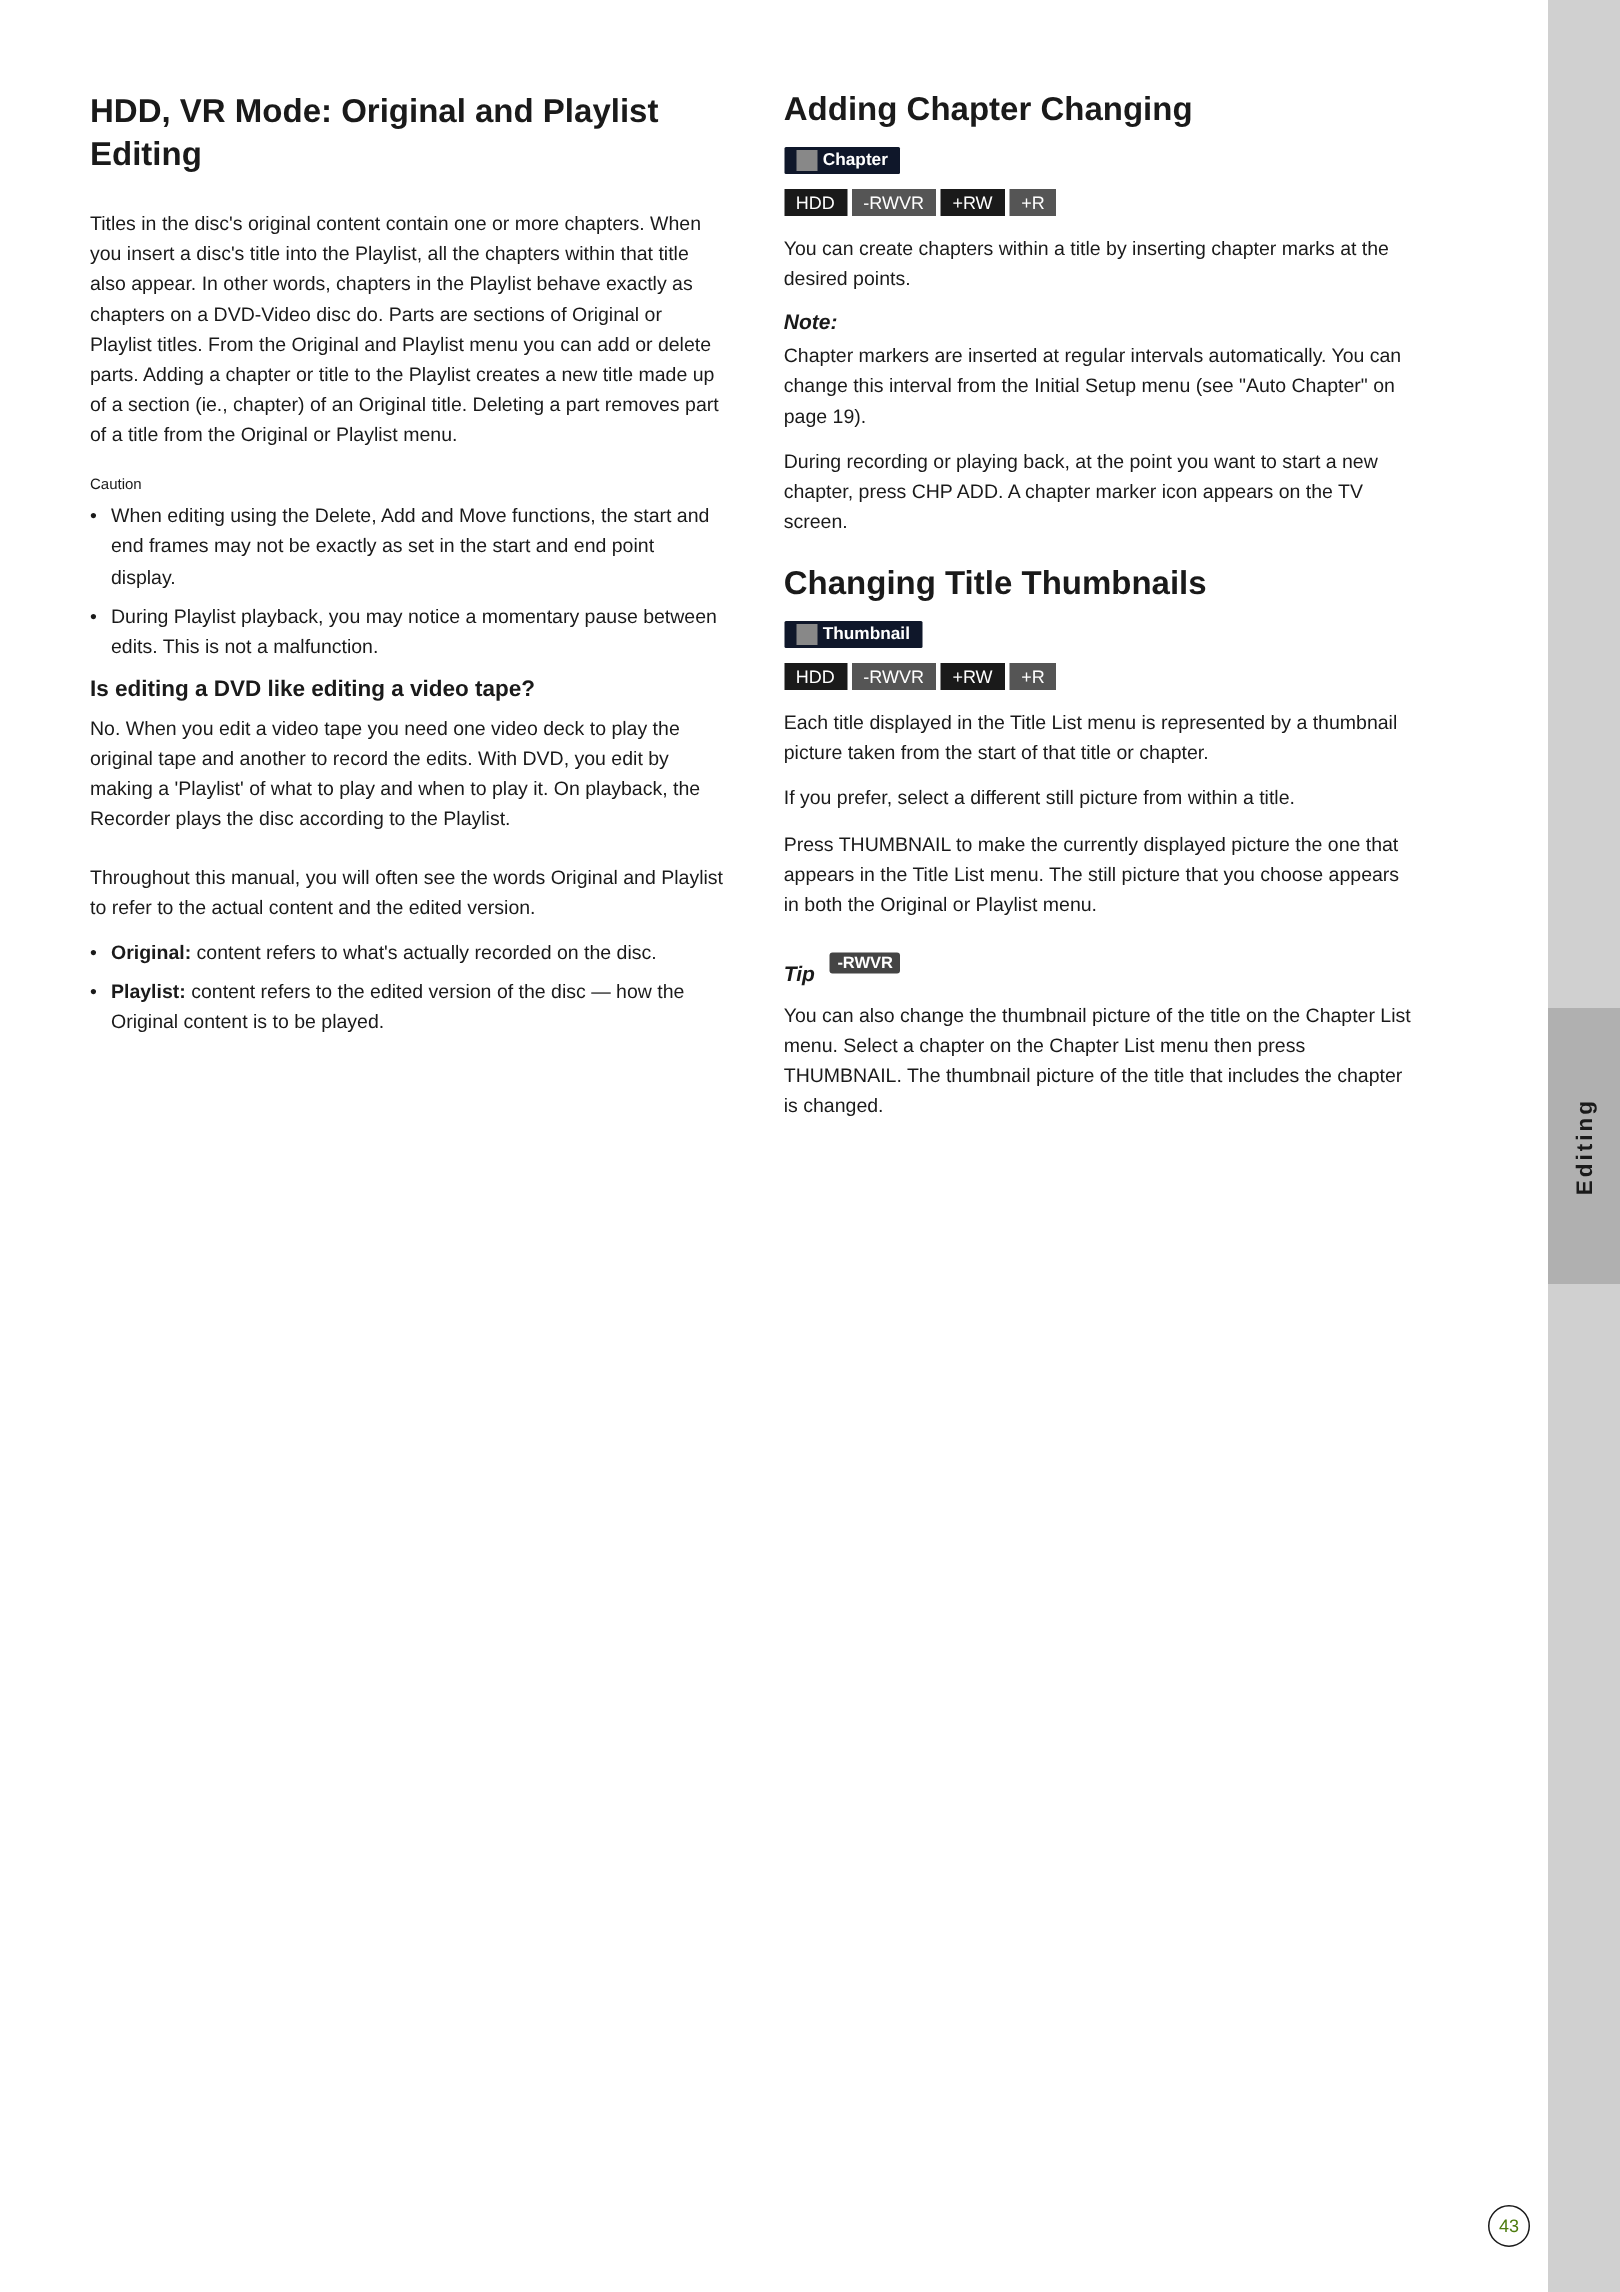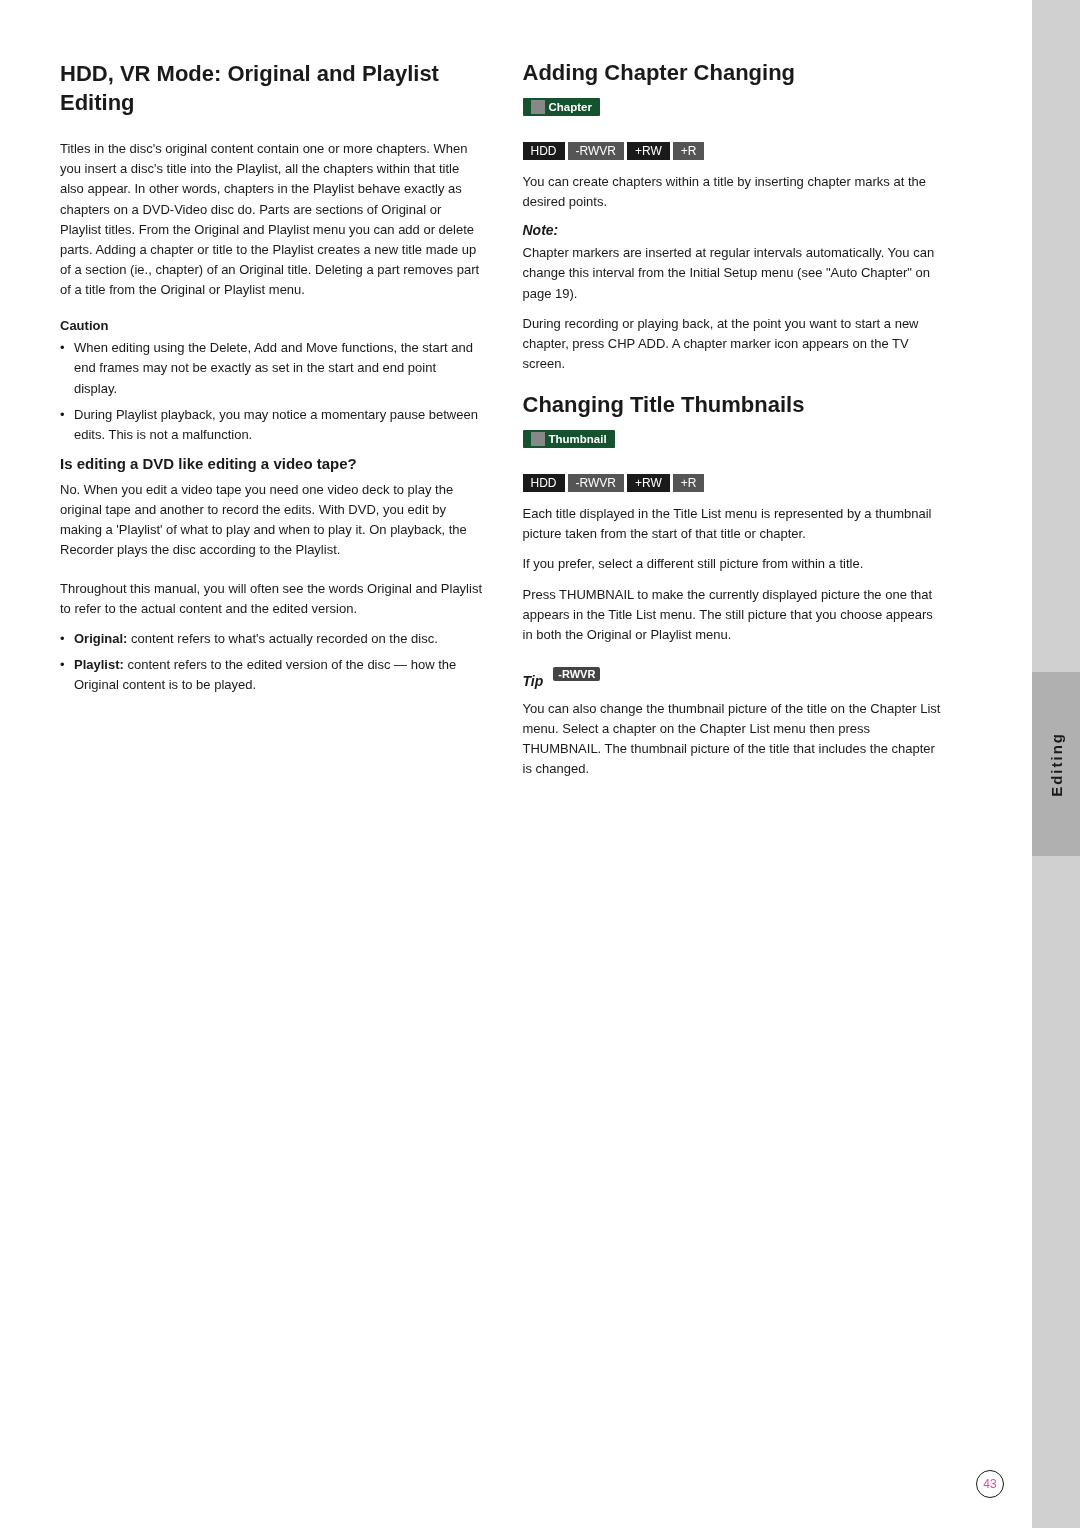--- a/index.html
+++ b/index.html
@@ -47,30 +47,30 @@
       transform: rotate(180deg);
       font-size: 15px;
       font-weight: bold;
       color: #1a1a1a;
       letter-spacing: 2px;
     }
 
     .page-number-circle {
       position: absolute;
       bottom: 30px;
-      right: 76px;
+      right: 60px;
       width: 28px;
       height: 28px;
       border-radius: 50%;
       border: 1.5px solid #1a1a1a;
       display: flex;
       align-items: center;
       justify-content: center;
       font-size: 12px;
-      color: #ec4899;
+      color: #4d7c0f;
     }
 
     .content-area {
       width: 1032px;
       padding: 60px 87px 80px 60px;
       display: flex;
       gap: 40px;
     }
 
     .left-column {
@@ -106,22 +106,22 @@
     }
 
     p {
       font-size: 13px;
       line-height: 1.55;
       margin-bottom: 10px;
       color: #1a1a1a;
     }
 
     .caution-label {
-      font-size: 13px;
-      font-weight: bold;
+      font-size: 10px;
+      font-weight: normal;
       margin-bottom: 5px;
       margin-top: 10px;
     }
 
     ul.bullet-list {
       list-style: none;
       margin: 5px 0 10px 0;
       padding: 0;
     }
 
@@ -205,26 +205,26 @@
     }
 
     .compat-r {
       background: #555;
       color: #fff;
     }
 
     .icon-badge {
       display: inline-flex;
       align-items: center;
-      background: #14532d;
+      background: #0f172a;
       color: #fff;
       font-size: 11.5px;
       font-weight: bold;
       padding: 2px 8px;
-      margin-bottom: 22px;
+      margin-bottom: 6px;
       border-radius: 1px;
     }
 
     .icon-badge .small-icon {
       width: 14px;
       height: 14px;
       margin-right: 5px;
       display: inline-block;
     }
 

